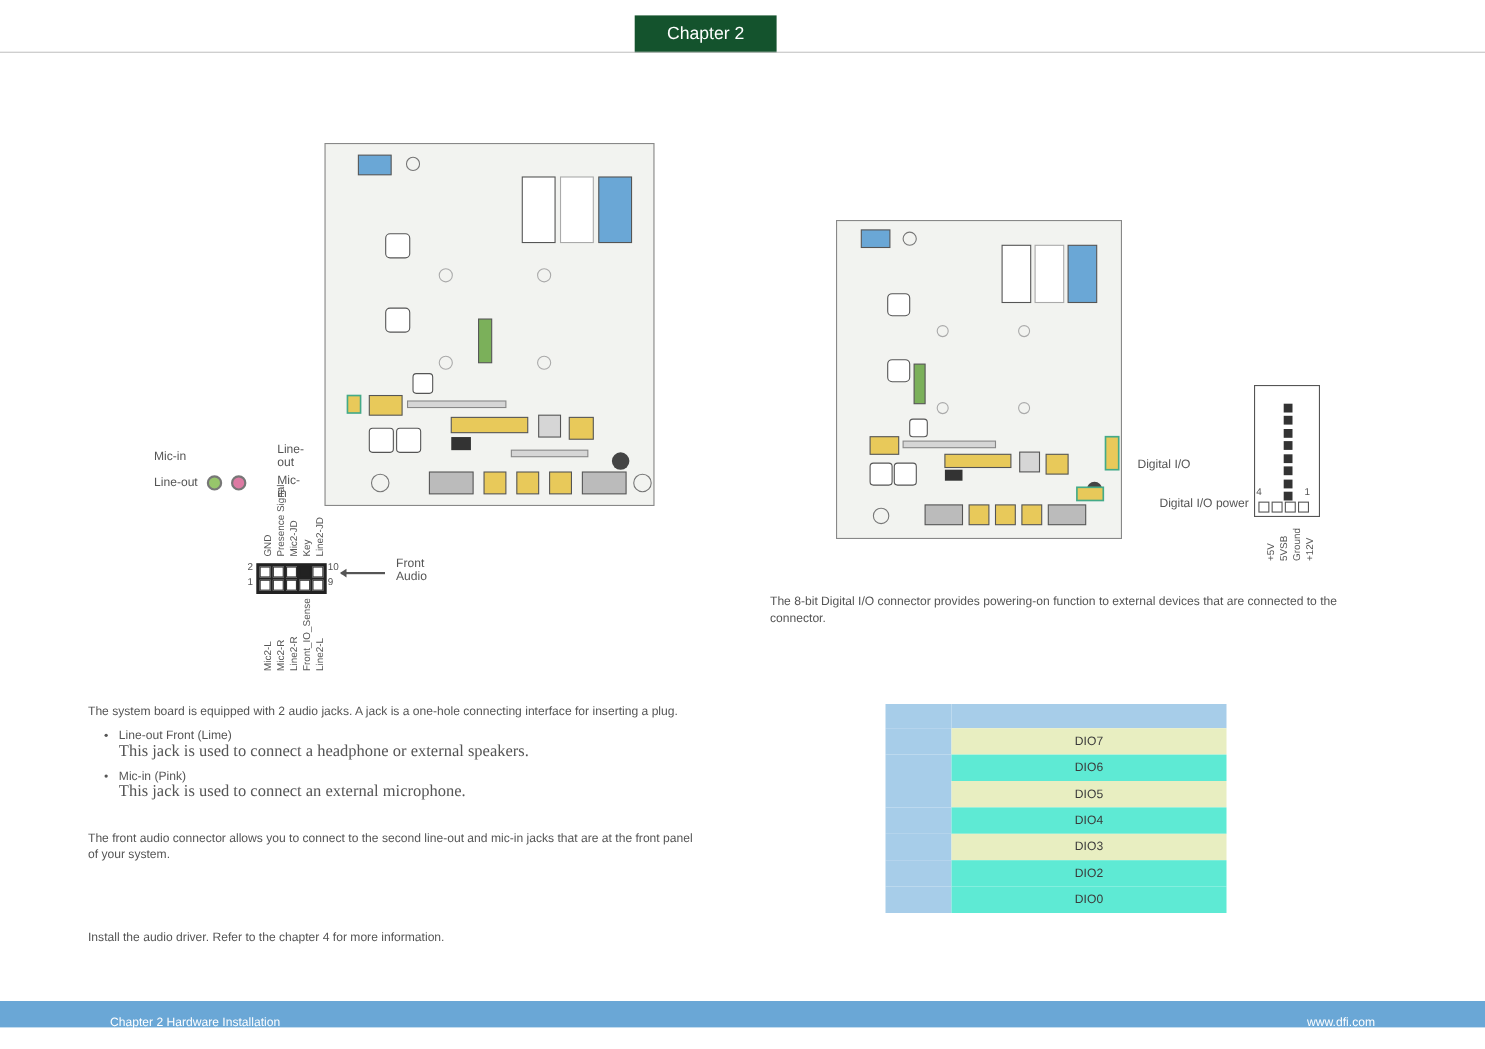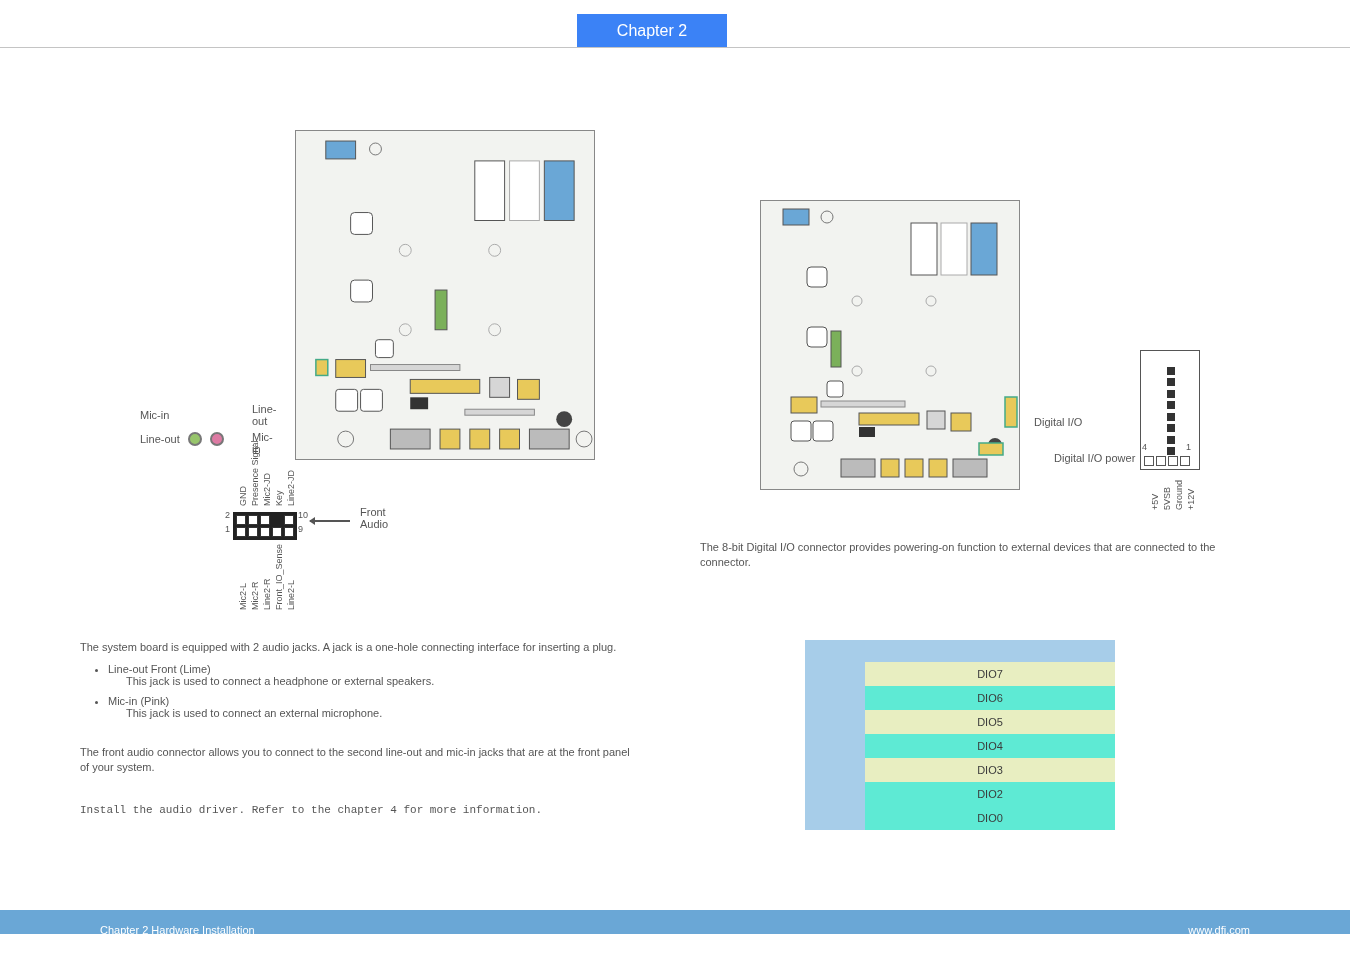--- a/index.html
+++ b/index.html
@@ -1,18 +1,18 @@
 <!DOCTYPE html>
 <html><head>
 <meta charset="utf-8">
 <style>
   * { box-sizing: border-box; margin: 0; padding: 0; }
   html, body { width: 1350px; height: 954px; font-family: Arial, Helvetica, sans-serif; background: #fff; color: #3b3b3b; }
   .page { position: relative; width: 1350px; height: 954px; }
-  .chapter-tab { position: absolute; top: 14px; left: 577px; width: 150px; height: 34px; background: #3b82f6; color: #fff; font-size: 16px; display: flex; align-items: center; justify-content: center; font-weight: 400; }
+  .chapter-tab { position: absolute; top: 14px; left: 577px; width: 129px; height: 34px; background: #14532d; color: #fff; font-size: 16px; display: flex; align-items: center; justify-content: center; font-weight: 400; }
   .chapter-line { position: absolute; top: 47px; left: 0; width: 1350px; height: 1px; background: #c4c4c4; }
   .left-col { position: absolute; left: 80px; top: 130px; width: 560px; }
   .right-col { position: absolute; left: 700px; top: 200px; width: 560px; }
   .board-placeholder { width: 300px; height: 330px; border: 1px solid #888; background: #f2f3f0; position: relative; margin-left: 215px; }
   .board-placeholder svg { width: 100%; height: 100%; }
   .jack-area { position: absolute; left: 80px; top: 360px; font-size: 11px; color: #555; margin-top: 44px; }
   .jack-row { display: flex; align-items: center; gap: 8px; height: 20px; }
   .jack { width: 14px; height: 14px; border-radius: 50%; border: 2px solid #777; }
   .jack.lime { background: #97c56b; }
   .jack.pink { background: #dd7aa3; }
@@ -21,21 +21,21 @@
   .arrow::after { content:""; position: absolute; right: -1px; top: -3px; border-left: 6px solid #555; border-top: 4px solid transparent; border-bottom: 4px solid transparent; }
   .pin-header-v { position: absolute; left: 230px; top: 500px; }
   .pin-header-v .dots { display: grid; grid-template-columns: repeat(5, 10px); grid-template-rows: repeat(2, 10px); gap: 2px; background: #222; padding: 3px; }
   .pin-header-v .dots span { width: 10px; height: 10px; background: #fff; border: 1px solid #333; }
   .pin-header-v .dots span.blank { background: #222; border-color: #222; }
   .vlabel { position: absolute; transform: rotate(-90deg); transform-origin: left top; font-size: 9px; white-space: nowrap; color: #555; }
   .hlabel { position: absolute; font-size: 9px; color: #555; }
   .body-text { font-size: 11px; color: #555; line-height: 1.35; }
   ul.bullets { list-style: disc; margin-left: 28px; margin-top: 8px; }
   ul.bullets li { font-size: 11px; color: #555; margin-bottom: 8px; }
-  ul.bullets li .sub { display: block; font-size: 11px; margin-left: 18px; }
+  ul.bullets li .sub { display: block; font-size: 15px; margin-left: 0; font-family: Liberation Serif, serif; }
   .right-board { width: 260px; height: 290px; border: 1px solid #888; background: #f2f3f0; margin-left: 60px; position: relative; }
   .call-label { position: absolute; font-size: 11px; color: #555; }
   .detail-conn { position: absolute; left: 1135px; top: 350px; width: 60px; height: 120px; border: 1px solid #555; }
   .detail-conn .strip { position: absolute; left: 20px; top: 10px; width: 20px; height: 100px; display: flex; flex-direction: column; justify-content: space-between; padding: 6px 0; }
   .detail-conn .strip span { width: 8px; height: 8px; background: #333; margin: 0 auto; }
   .pin4 { position: absolute; left: 1140px; top: 445px; }
   .pin4 .row { display: flex; gap: 2px; }
   .pin4 .row span { width: 10px; height: 10px; border: 1px solid #555; background: #fff; }
   .pin4-lbl { position: absolute; font-size: 9px; color: #555; }
   .vlabel2 { position: absolute; transform: rotate(-90deg); transform-origin: left top; font-size: 9px; white-space: nowrap; color: #555; }
@@ -156,21 +156,21 @@
           <span class="sub">This jack is used to connect a headphone or external speakers.</span>
         </li>
         <li>
           <span>Mic-in (Pink)</span>
           <span class="sub">This jack is used to connect an external microphone.</span>
         </li>
       </ul>
 
       <p class="body-text" style="margin-top:26px;">The front audio connector allows you to connect to the second line-out and mic-in jacks that are at the front panel of your system.</p>
 
-      <p class="body-text" style="margin-top:28px;font-family:Liberation Mono, monospace;">Install the audio driver. Refer to the chapter 4 for more information.</p>
+      <p class="body-text" style="margin-top:60px;">Install the audio driver. Refer to the chapter 4 for more information.</p>
     </div>
   </div>
 
   <div class="right-col">
     <div class="right-board">
       <svg viewBox="0 0 260 290" width="260" height="290">
         <rect x="22" y="8" width="26" height="16" fill="#6aa7d6" stroke="#555"></rect>
         <circle cx="66" cy="16" r="6" fill="none" stroke="#777"></circle>
         <rect x="150" y="22" width="26" height="52" fill="#fff" stroke="#555"></rect>
         <rect x="180" y="22" width="26" height="52" fill="#fff" stroke="#aaa"></rect>

